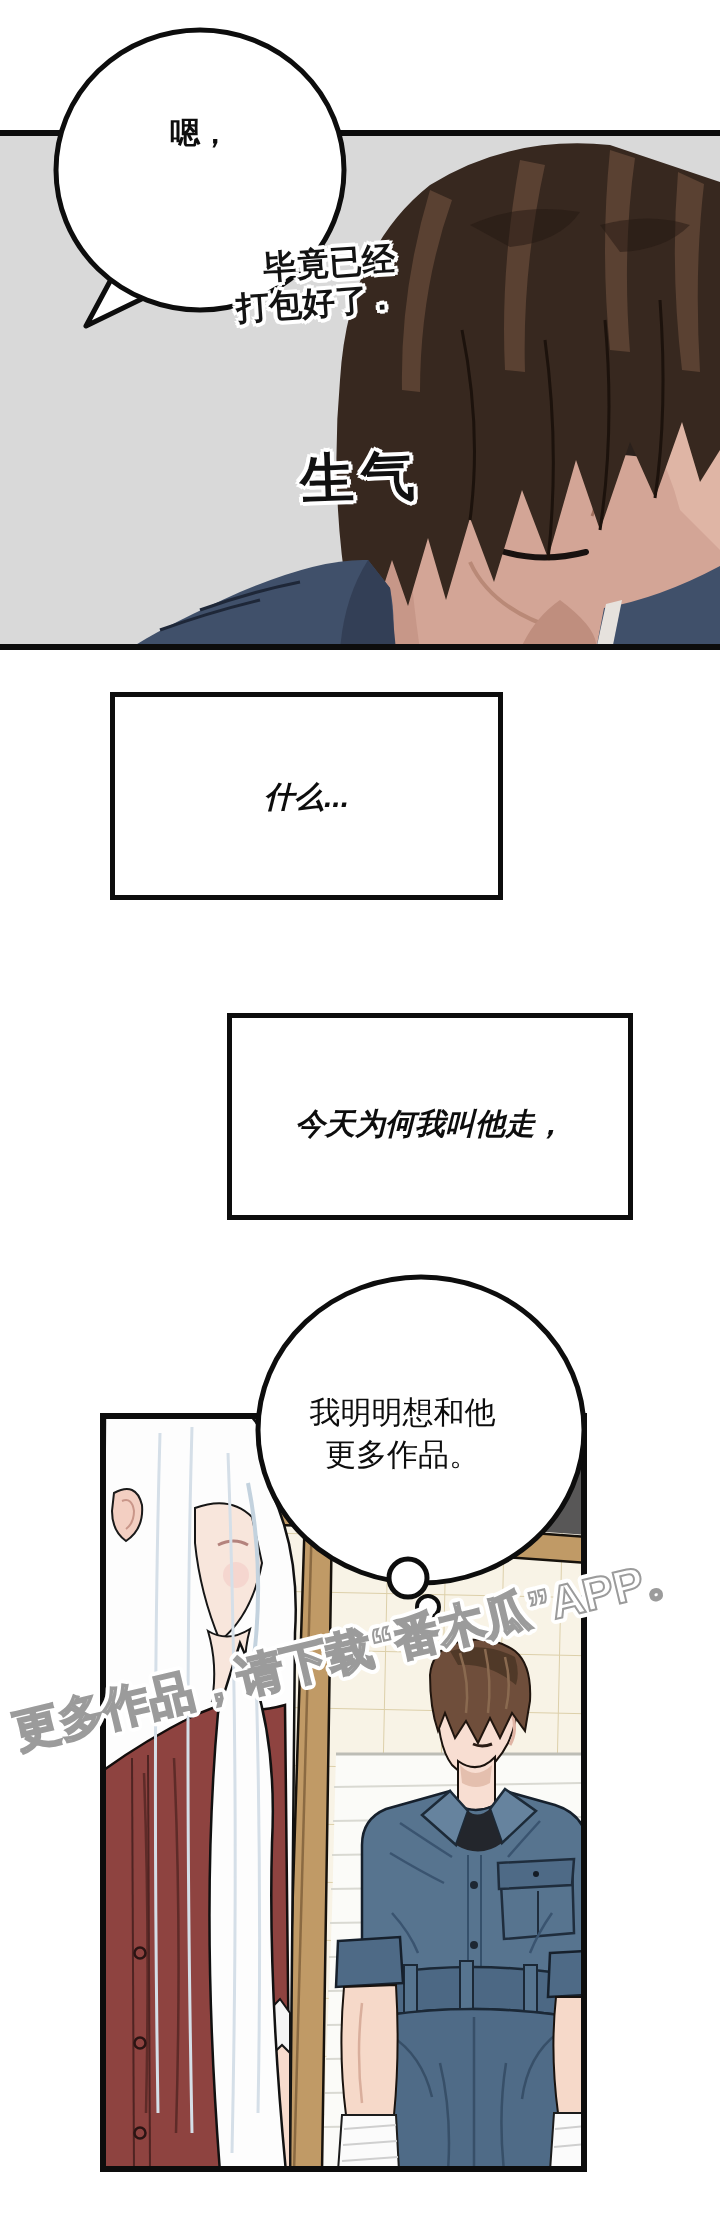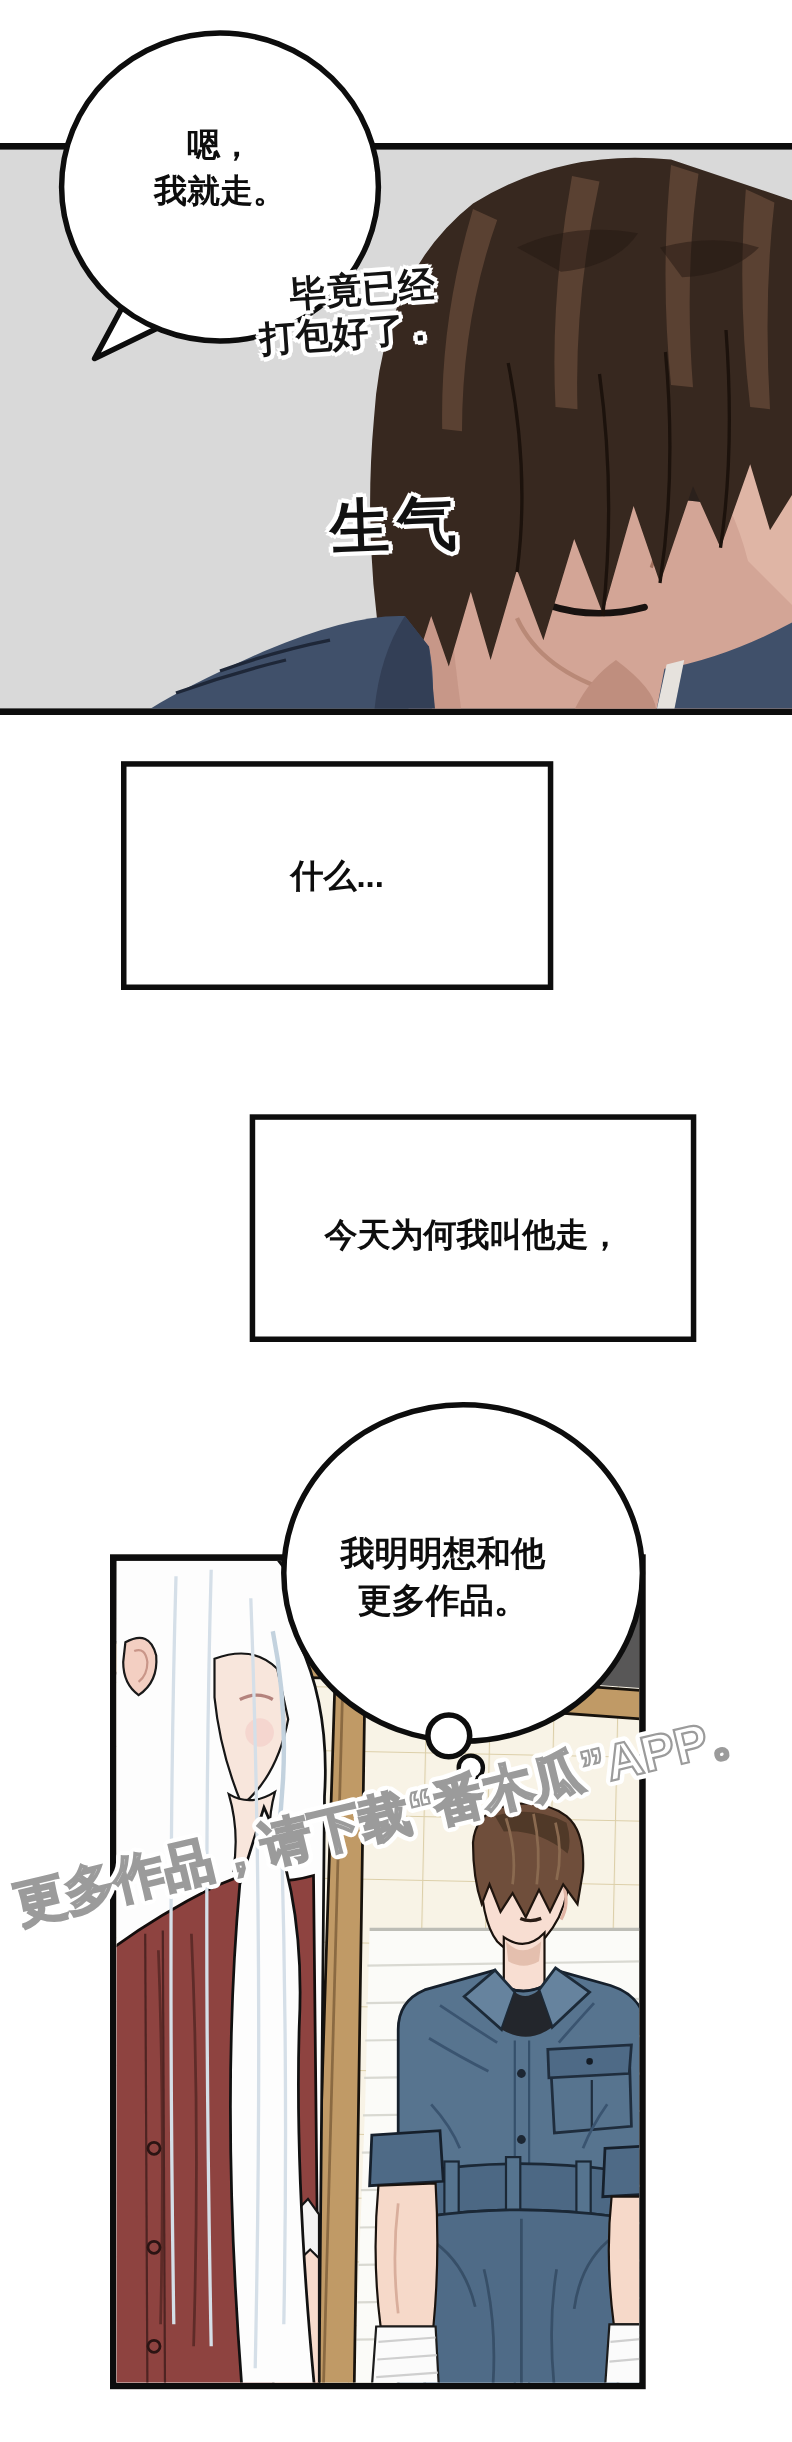--- a/index.html
+++ b/index.html
@@ -18,27 +18,27 @@
                 font-size:30px;line-height:42px;font-weight:700;color:#0d0d0d;}
   .note{position:absolute;left:232px;top:250px;z-index:6;font-size:33px;line-height:39px;
         font-weight:900;color:#131313;transform:rotate(-4deg);transform-origin:left top;}
   .note-l1{margin-left:30px;}
   .sfx{position:absolute;left:300px;top:442px;z-index:6;font-size:54px;font-weight:900;
        letter-spacing:7px;color:#111;transform:rotate(-2deg);}
   .halo{text-shadow:-3px -3px 0 #fff,3px -3px 0 #fff,-3px 3px 0 #fff,3px 3px 0 #fff,
         0 -4px 0 #fff,0 4px 0 #fff,-4px 0 0 #fff,4px 0 0 #fff;}
   .nbox{position:absolute;background:#fff;border:5px solid #0d0d0d;box-sizing:border-box;
         display:flex;flex-direction:column;justify-content:center;text-align:center;
-        font-size:30px;line-height:41px;font-weight:700;color:#0d0d0d;}
+        font-size:30px;line-height:41px;font-weight:700;color:#0d0d0d;font-style:italic;}
   .nbox1{left:110px;top:692px;width:393px;height:208px;}
   .nbox2{left:227px;top:1013px;width:406px;height:207px;padding-top:14px;}
   .thought{position:absolute;left:250px;top:1262px;width:350px;height:370px;z-index:5;}
   .thought svg{position:absolute;left:0;top:0;}
   .thought-text{position:absolute;left:-20px;top:130px;width:345px;text-align:center;
-                font-size:31px;line-height:42px;font-weight:700;color:#0d0d0d;}
+                font-size:31px;line-height:42px;font-weight:400;color:#0d0d0d;}
   .watermark{position:absolute;left:0;top:0;z-index:9;pointer-events:none;}
   .wm-halo{font-size:46px;font-weight:700;fill:#fff;stroke:#fff;stroke-width:10px;
            stroke-linejoin:round;}
   .wm-main{font-size:46px;font-weight:700;fill:#fff;stroke:#9b9b9b;stroke-width:2px;}
 </style>
 </head>
 <body>
 
 <div class="page">
 
@@ -85,21 +85,20 @@
     </svg>
   </section>
 
   <div class="bubble1">
     <svg width="320" height="340" viewBox="0 0 320 340">
       <path d="M75,254 L46,308 L116,274 Z" fill="#ffffff" stroke="#0d0d0d" stroke-width="5" stroke-linejoin="round"></path>
       <ellipse cx="160" cy="152" rx="144" ry="140" fill="#ffffff" stroke="#0d0d0d" stroke-width="5"></ellipse>
     </svg>
     <div class="bubble1-text">
       <div>嗯，</div>
-      <div>我就走。</div>
     </div>
   </div>
 
   <div class="note halo">
     <div class="note-l1">毕竟已经</div>
     <div class="note-l2">打包好了 .</div>
   </div>
 
   <div class="sfx halo">生气</div>
 

